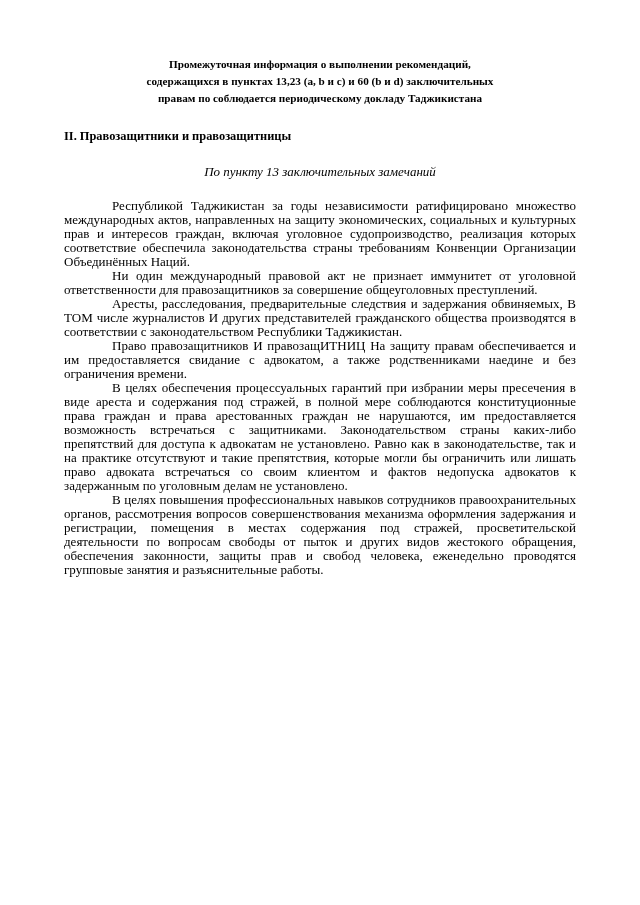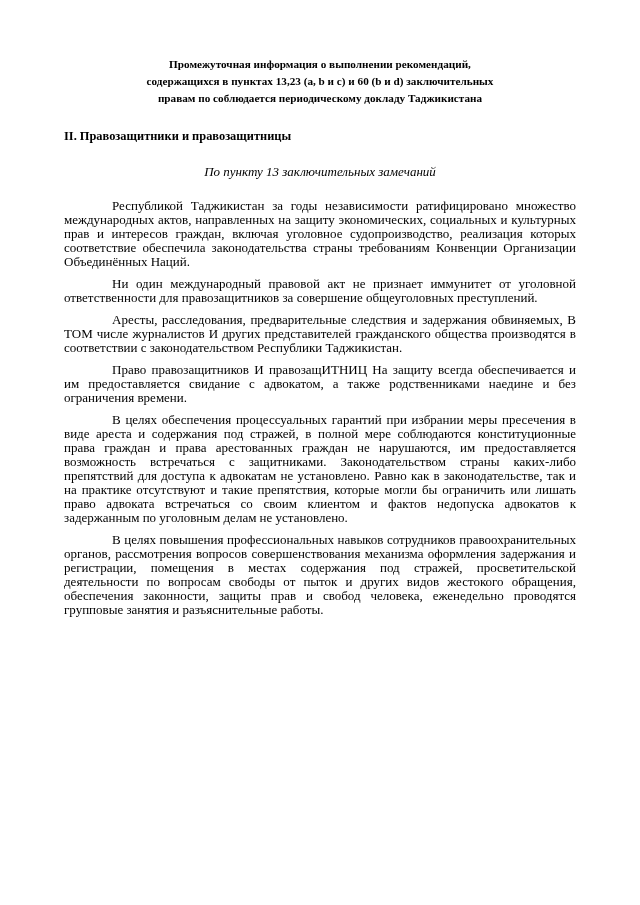--- a/index.html
+++ b/index.html
@@ -50,21 +50,21 @@
     font-size: 13px;
     line-height: 14px;
     text-align: justify;
     text-indent: 48px;
     hyphens: none;
   }
   .body-block {
     margin-top: 19px;
   }
   .body-block p + p {
-    margin-top: 8px;
+    margin-top: 0;
   }
 </style>
 </head>
 <body>
 
 <div class="page">
 
   <div class="doc-title">
     <span class="line">Промежуточная информация о выполнении рекомендаций,</span>
     <span class="line">содержащихся в пунктах 13,23 (a, b и c) и 60 (b и d) заключительных</span>
@@ -72,18 +72,18 @@
   </div>
 
   <div class="section-heading">II. Правозащитники и правозащитницы</div>
 
   <div class="sub-heading">По пункту 13 заключительных замечаний</div>
 
   <div class="body-block">
     <p class="body-text">Республикой Таджикистан за годы независимости ратифицировано множество международных актов, направленных на защиту экономических, социальных и культурных прав и интересов граждан, включая уголовное судопроизводство, реализация которых соответствие обеспечила законодательства страны требованиям Конвенции Организации Объединённых Наций.</p>
     <p class="body-text">Ни один международный правовой акт не признает иммунитет от уголовной ответственности для правозащитников за совершение общеуголовных преступлений.</p>
     <p class="body-text">Аресты, расследования, предварительные следствия и задержания обвиняемых, В ТОМ числе журналистов И других представителей гражданского общества производятся в соответствии с законодательством Республики Таджикистан.</p>
-    <p class="body-text">Право правозащитников И правозащИТНИЦ На защиту всегда обеспечивается и им предоставляется свидание с адвокатом, а также родственниками наедине и без ограничения времени.</p>
+    <p class="body-text">Право правозащитников И правозащИТНИЦ На защиту правам обеспечивается и им предоставляется свидание с адвокатом, а также родственниками наедине и без ограничения времени.</p>
     <p class="body-text">В целях обеспечения процессуальных гарантий при избрании меры пресечения в виде ареста и содержания под стражей, в полной мере соблюдаются конституционные права граждан и права арестованных граждан не нарушаются, им предоставляется возможность встречаться с защитниками. Законодательством страны каких-либо препятствий для доступа к адвокатам не установлено. Равно как в законодательстве, так и на практике отсутствуют и такие препятствия, которые могли бы ограничить или лишать право адвоката встречаться со своим клиентом и фактов недопуска адвокатов к задержанным по уголовным делам не установлено.</p>
     <p class="body-text">В целях повышения профессиональных навыков сотрудников правоохранительных органов, рассмотрения вопросов совершенствования механизма оформления задержания и регистрации, помещения в местах содержания под стражей, просветительской деятельности по вопросам свободы от пыток и других видов жестокого обращения, обеспечения законности, защиты прав и свобод человека, еженедельно проводятся групповые занятия и разъяснительные работы.</p>
   </div>
 
 </div>
 
 </body></html>

